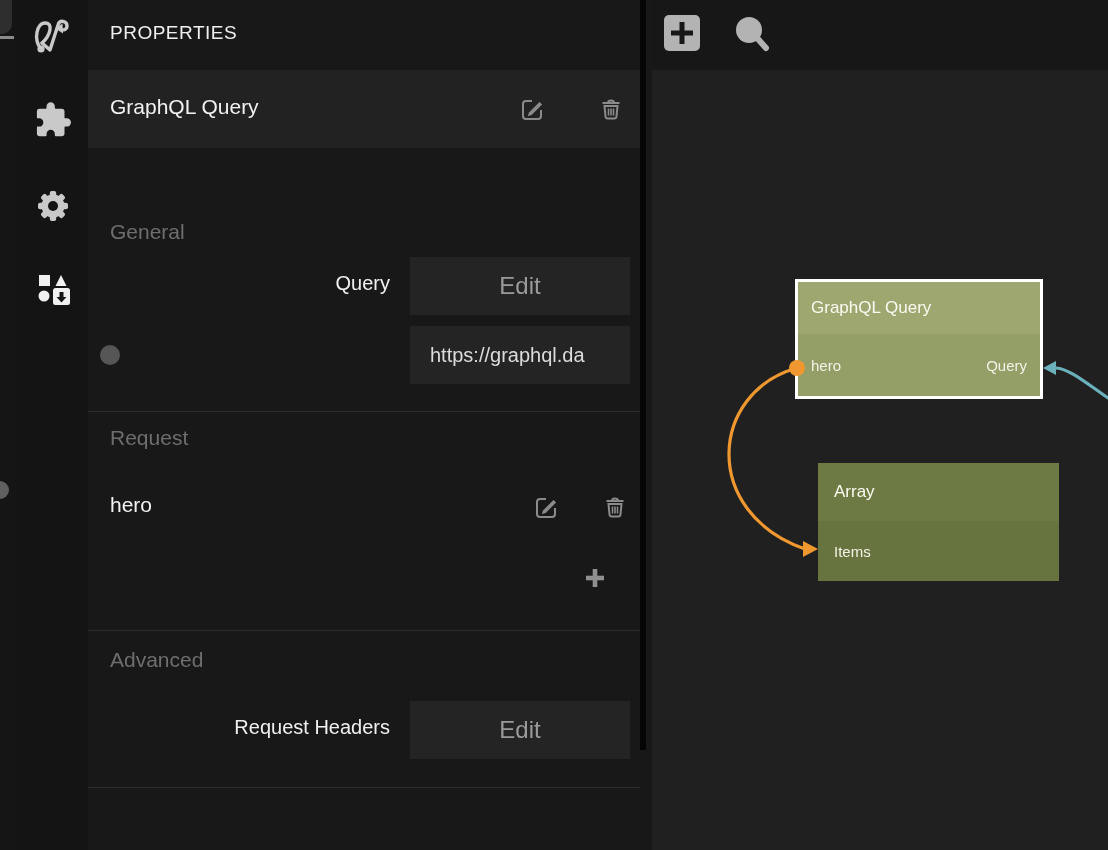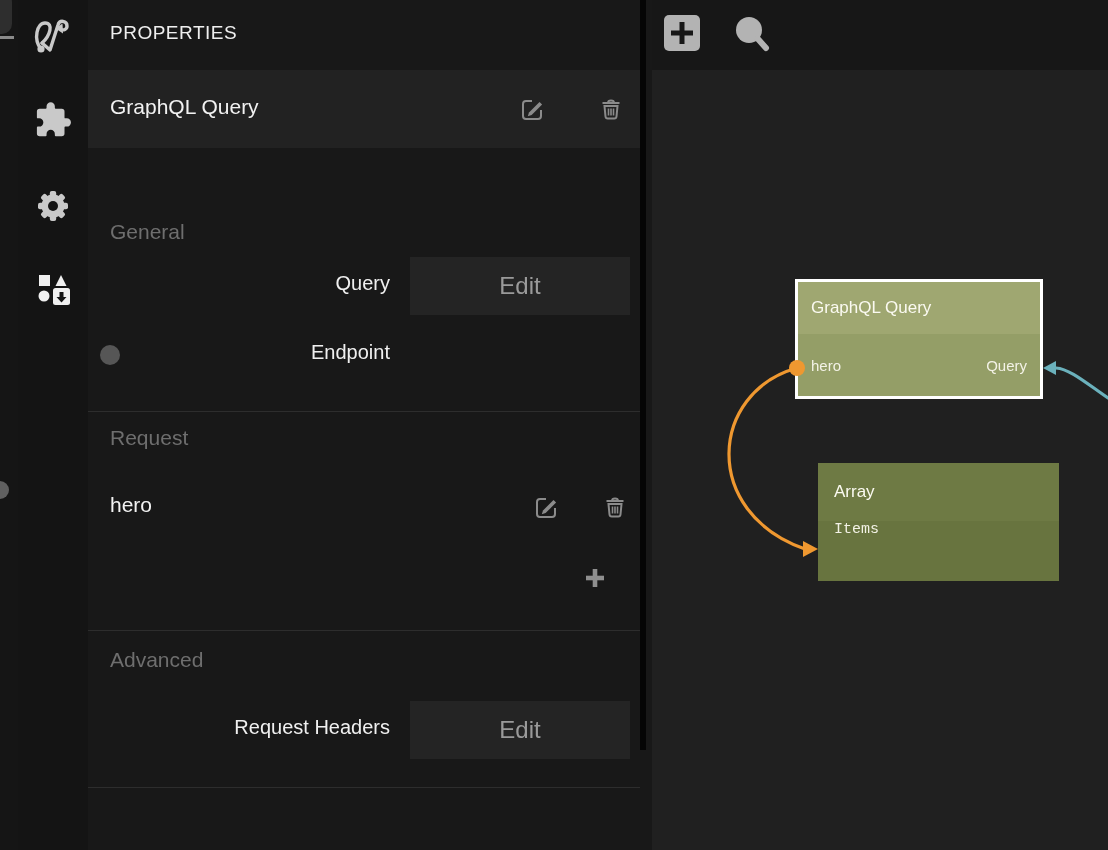--- a/index.html
+++ b/index.html
@@ -50,21 +50,21 @@
   #search-btn { position:absolute; left:80px; top:13px; width:40px; height:42px; background:transparent; border:none; cursor:pointer; }
 
   .node { position:absolute; cursor:grab; }
   .node .hdr { display:flex; align-items:center; padding-left:13px; font-size:17px; color:#fbfaf1; }
   .node .prt { font-size:15px; color:#f3f2e6; }
   #node-graphql { left:143px; top:279px; width:248px; height:120px; border:3px solid #ffffff; }
   #node-graphql .hdr { height:52px; background:#9fa771; }
   #node-graphql .body { height:62px; background:#949e67; display:flex; align-items:center; justify-content:space-between; padding:0 13px; }
   #node-array { left:166px; top:463px; width:241px; height:118px; }
   #node-array .hdr { height:58px; background:#6e7a44; padding-left:16px;text-align:right; }
-  #node-array .body { height:60px; background:#68743f; display:flex; align-items:flex-start; padding-left:16px;font-family:Liberation Mono, monospace; }
+  #node-array .body { height:60px; background:#68743f; display:flex; align-items:center; padding-left:16px; }
 
   #wires { position:absolute; left:0; top:0; width:456px; height:850px; pointer-events:none; }
 </style>
 </head>
 <body>
 
 <div id="app">
 
   <div id="edge-strip">
     <div class="blob"></div>
@@ -134,21 +134,21 @@
         </svg>
       </button>
     </div>
 
     <div class="section-label" style="top:220px">General</div>
 
     <span class="prop-label" style="top:272px">Query</span>
     <button class="prop-btn" style="top:257px">Edit</button>
 
     <span class="port-dot" style="top:345px"></span>
-    <span class="prop-label" style="top:341px">Endpoint</span>
+    <div class="prop-input" style="top:326px">https://graphql.da</div>
 
     <div class="divider" style="top:411px"></div>
 
     <div class="section-label" style="top:426px">Request</div>
     <span id="result-hero">hero</span>
     <button class="icon-btn" style="left:444px; top:494px; width:28px; height:26px">
       <svg width="26" height="26" viewBox="0 0 26 26">
         <path d="M22 14 v6 a3 3 0 0 1 -3 3 H7 a3 3 0 0 1 -3 -3 V8 a3 3 0 0 1 3 -3 h6" fill="none" stroke="#8b8b8b" stroke-width="2"></path>
         <path d="M10 16.5 L20.5 6 l2.6 2.6 L12.6 19.1 l-3.8 1.2 Z" fill="#8b8b8b"></path>
       </svg>

